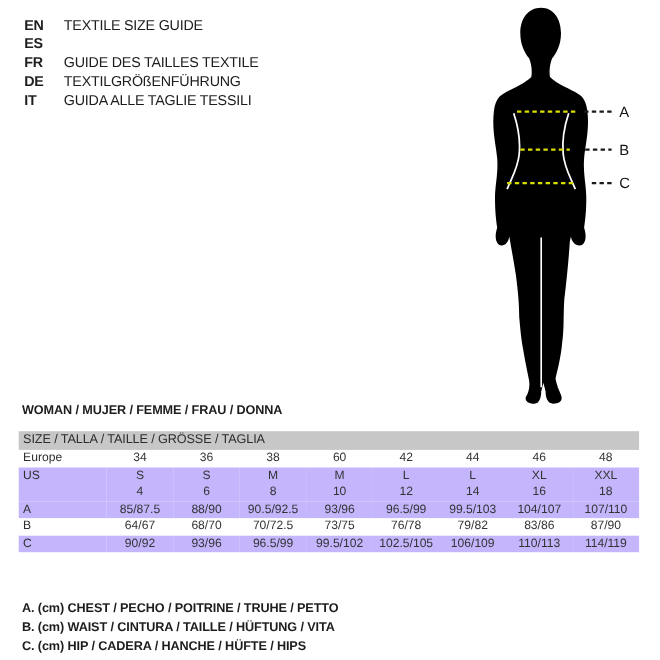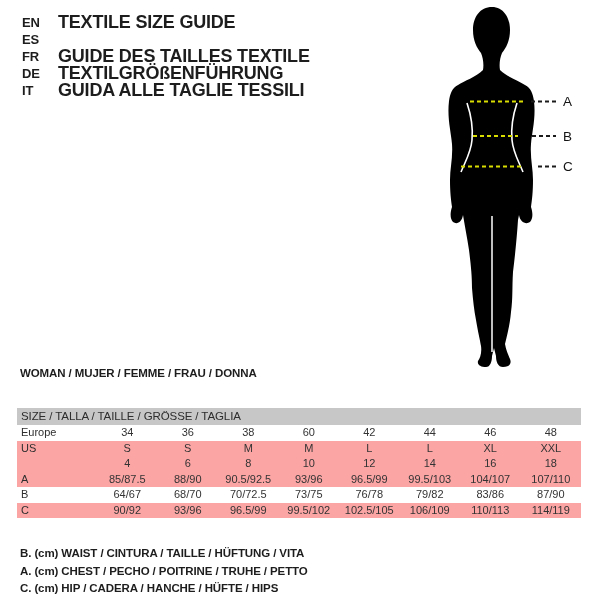--- a/index.html
+++ b/index.html
@@ -3,38 +3,38 @@
 <meta charset="utf-8">
 <style>
   html,body{margin:0;padding:0;background:#fff;}
   .page{position:relative;width:596px;height:600px;background:#ffffff;overflow:hidden;
         font-family:"Liberation Sans",sans-serif;color:#1d1d1d;}
 
   
   .lang-block{position:absolute;left:22px;top:14px;}
   .lang-row{display:flex;line-height:17px;}
   .lang-code{width:36px;font-weight:bold;font-size:13px;letter-spacing:-0.2px;}
-  .lang-label{font-weight:bold;font-size:18px;letter-spacing:-0.2px;white-space:nowrap;}
+  .lang-label{font-weight:normal;font-size:13px;letter-spacing:-0.2px;white-space:nowrap;}
 
   
   .diagram{position:absolute;left:425px;top:0;width:175px;height:375px;}
   .diagram svg{position:absolute;left:0;top:0;}
   .measure-label{position:absolute;font-size:13.5px;color:#141414;}
 
   
   .woman-heading{position:absolute;left:20px;top:367px;font-size:11.5px;font-weight:bold;
                  letter-spacing:-0.1px;white-space:nowrap;text-align:center;}
 
   
   .size-table{position:absolute;left:17px;top:392px;width:564px;border-collapse:collapse;
-              table-layout:fixed;font-size:11px;color:#333;margin-top:16px;}
+              table-layout:fixed;font-size:11px;color:#333;}
   .size-table td{padding:0;height:15.5px;text-align:center;vertical-align:middle;
                  line-height:15.5px;white-space:nowrap;}
   .size-table td.row-label{text-align:left;padding-left:4px;color:#2e2e2e;}
-  .size-table tr.shaded td{background:#fca5a5;}
+  .size-table tr.shaded td{background:#c4b5fd;}
   .size-table tr.table-head td{background:#c7c7c7;height:17px;line-height:17px;
         text-align:left;padding-left:4px;font-size:11.5px;color:#2d2d2d;letter-spacing:-0.1px;}
 
   
   .legend{position:absolute;left:20px;top:545px;}
   .legend-line{font-size:11.5px;font-weight:bold;line-height:17.5px;letter-spacing:-0.1px;
                white-space:nowrap;}
 </style>
 </head>
 <body>
@@ -198,18 +198,18 @@
       <td>99.5/102</td>
       <td>102.5/105</td>
       <td>106/109</td>
       <td>110/113</td>
       <td>114/119</td>
     </tr>
   </tbody>
     </table>
 
   <div class="legend">
+    <div class="legend-line">A. (cm) CHEST / PECHO / POITRINE / TRUHE / PETTO</div>
     <div class="legend-line">B. (cm) WAIST / CINTURA / TAILLE / HÜFTUNG / VITA</div>
-    <div class="legend-line">A. (cm) CHEST / PECHO / POITRINE / TRUHE / PETTO</div>
     <div class="legend-line">C. (cm) HIP / CADERA / HANCHE / HÜFTE / HIPS</div>
   </div>
 
 </div>
 
 </body></html>

